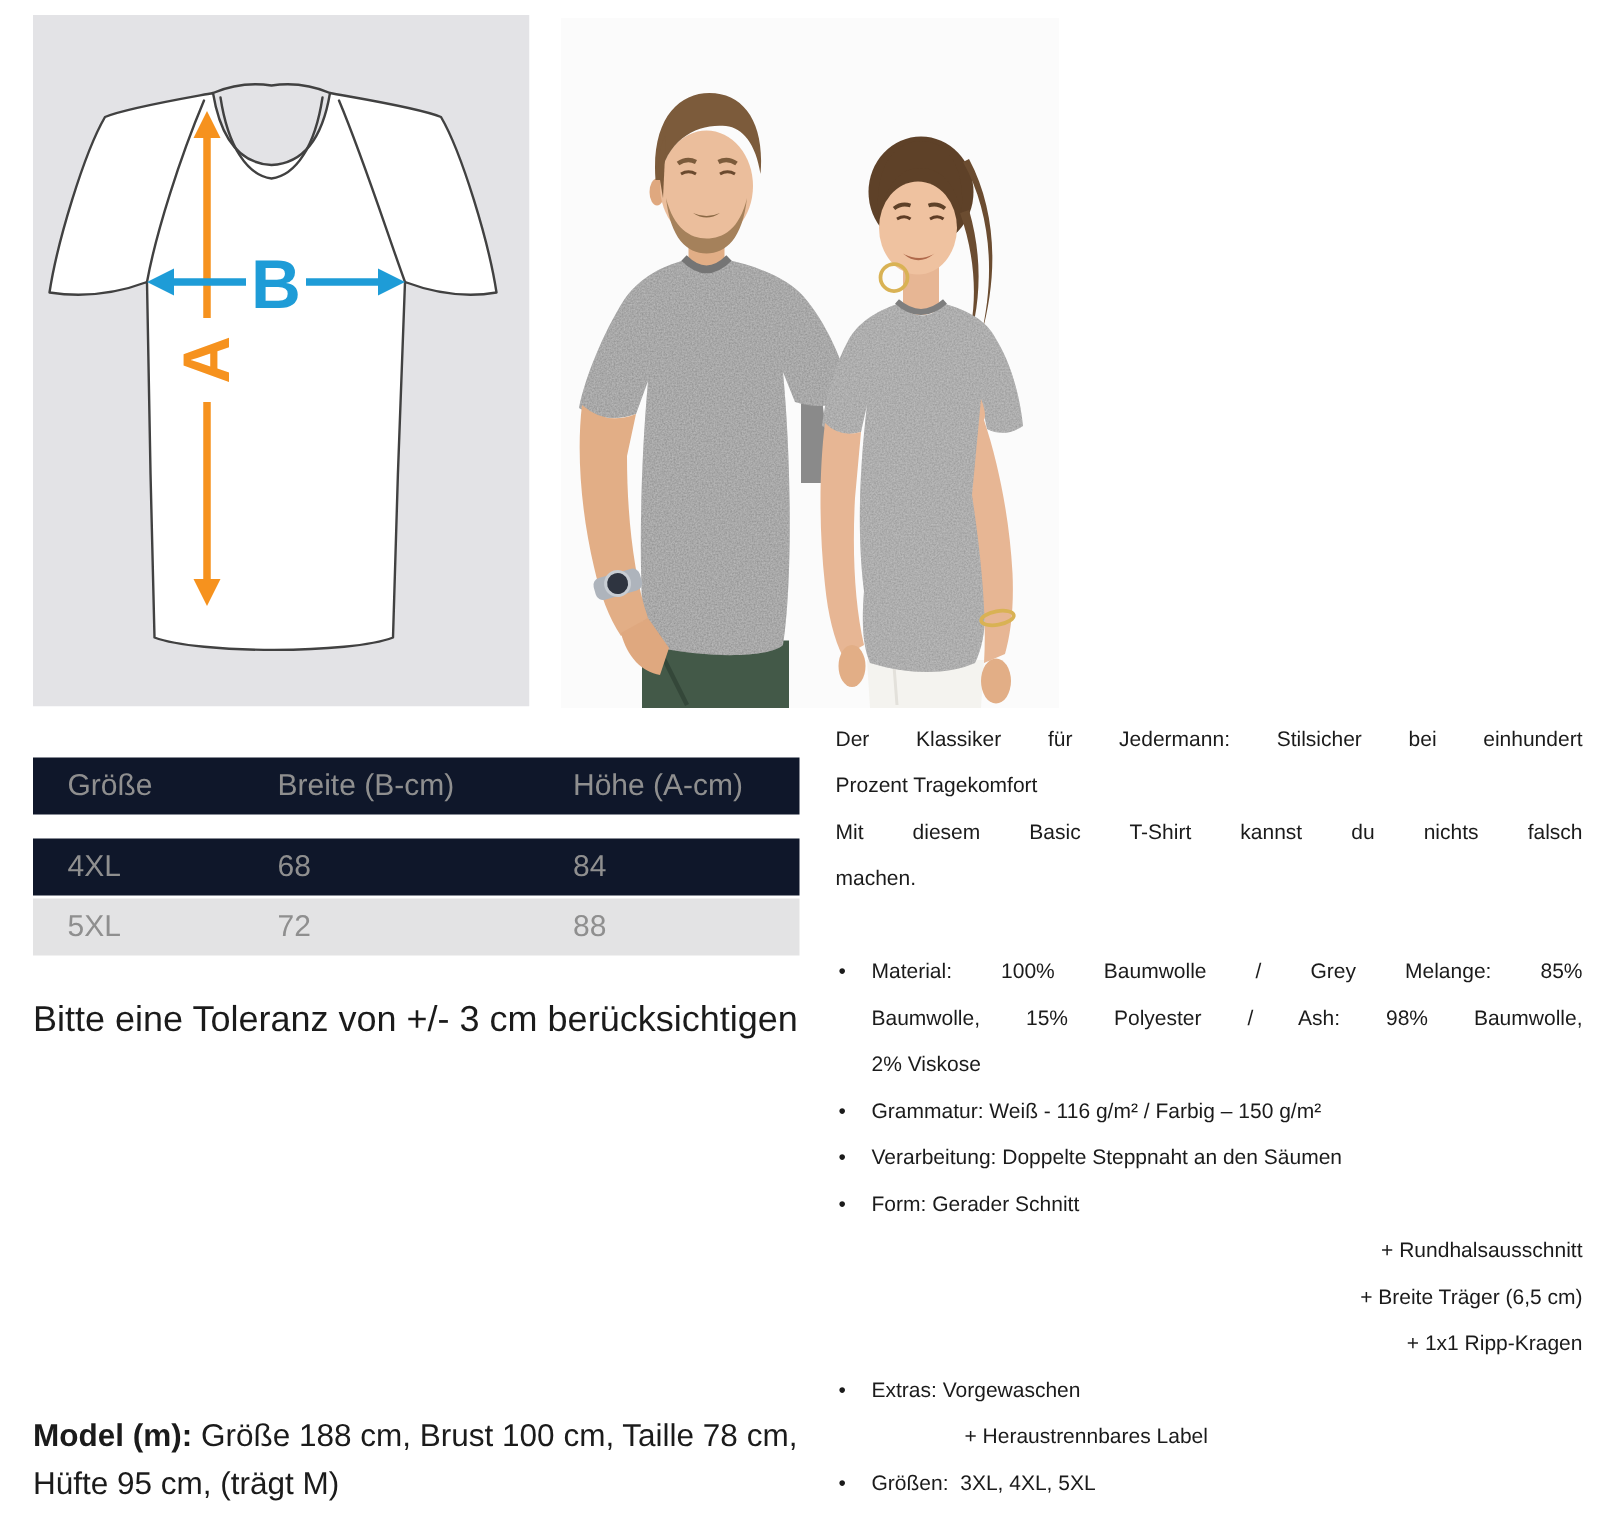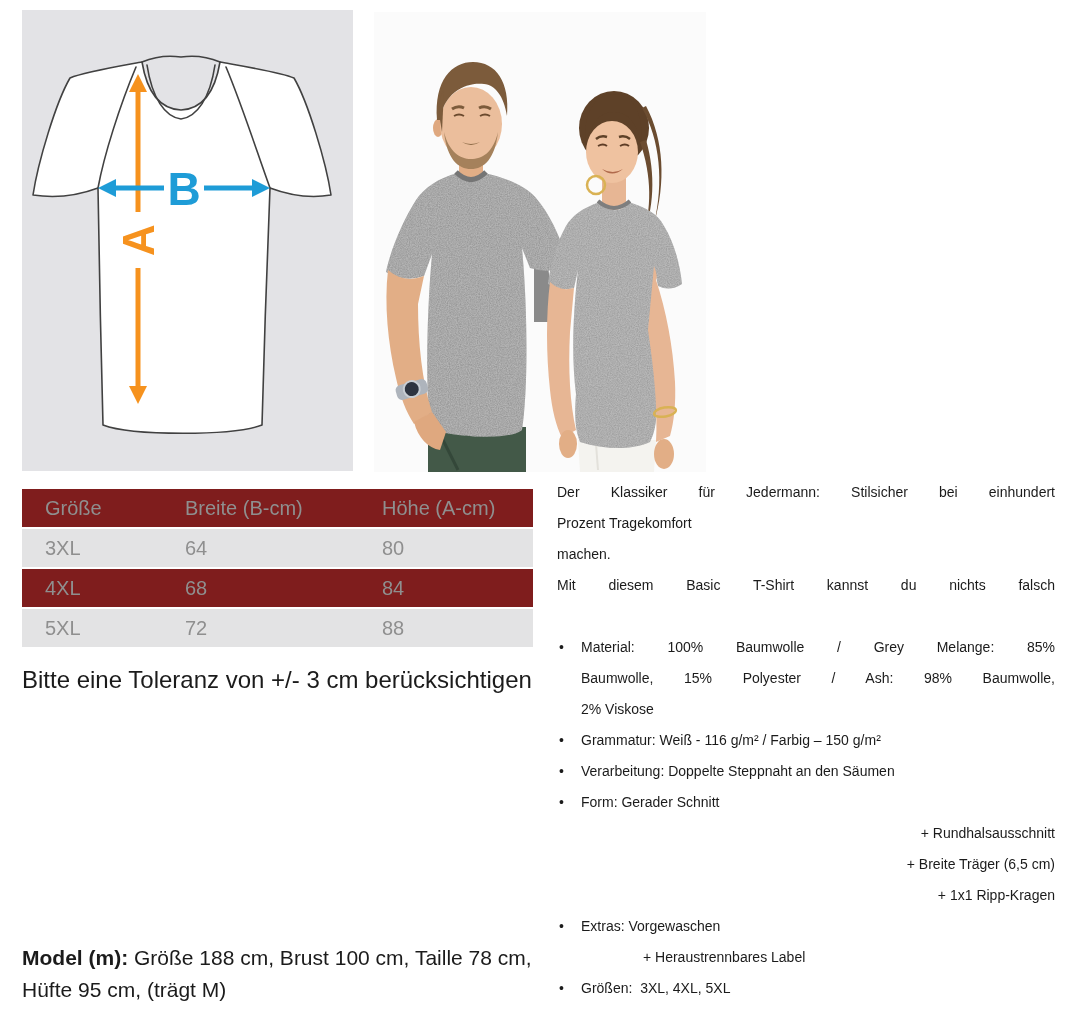--- a/index.html
+++ b/index.html
@@ -9,21 +9,21 @@
     font-family:"Liberation Sans", sans-serif;
   }
   
   .diagram-panel{position:absolute;left:22px;top:10px;width:331px;height:461px;}
   
   .photo-block{position:absolute;left:374px;top:12px;width:332px;height:460px;}
   
   .size-table{position:absolute;left:22px;top:489px;width:511px;font-size:20px;color:#8f8f8f;}
   .trow{display:grid;grid-template-columns:140px 197px 1fr;align-items:center;
         height:38px;margin-bottom:2px;background:#e3e3e4;}
-  .trow.light{background:#7f1d1d;}
+  .trow.light{background:#0f172a;margin-top:16px;}
   .tcell{padding-left:23px;white-space:pre;}
   
   .tolerance{position:absolute;left:22px;top:666px;font-size:24px;white-space:pre;}
   
   .model-info{position:absolute;left:22px;top:942px;width:522px;font-size:21px;line-height:32px;}
   .model-info b{font-weight:700;}
   
   .description{position:absolute;left:557px;top:477px;width:498px;font-size:14px;line-height:31px;}
   .line{white-space:pre;}
   .j{white-space:normal;text-align:justify;text-align-last:justify;}
@@ -172,46 +172,41 @@
     </g>
   </svg>
 </div>
 
 <div class="size-table">
   <div class="trow light">
     <div class="tcell">Größe</div>
     <div class="tcell">Breite (B-cm)</div>
     <div class="tcell">Höhe (A-cm)</div>
   </div>
-  <div class="trow">
-    <div class="tcell">3XL</div>
-    <div class="tcell">64</div>
-    <div class="tcell">80</div>
-  </div>
   <div class="trow light">
     <div class="tcell">4XL</div>
     <div class="tcell">68</div>
     <div class="tcell">84</div>
   </div>
   <div class="trow">
     <div class="tcell">5XL</div>
     <div class="tcell">72</div>
     <div class="tcell">88</div>
   </div>
 </div>
 
 <div class="tolerance">Bitte eine Toleranz von +/- 3 cm berücksichtigen</div>
 
 <div class="model-info"><b>Model (m):</b><span> Größe 188 cm, Brust 100 cm, Taille 78 cm, Hüfte 95 cm, (trägt M)</span></div>
 
 <div class="description">
   <div class="line j">Der Klassiker für Jedermann: Stilsicher bei einhundert</div>
   <div class="line">Prozent Tragekomfort</div>
+  <div class="line j">Mit diesem Basic T-Shirt kannst du nichts falsch</div>
   <div class="line">machen.</div>
-  <div class="line j">Mit diesem Basic T-Shirt kannst du nichts falsch</div>
 
   <div class="bullets">
     <div class="brow">
       <span class="bdot">•</span>
       <span class="btext">
         <span class="line j" style="display:block">Material: 100% Baumwolle / Grey Melange: 85%</span>
         <span class="line j" style="display:block">Baumwolle, 15% Polyester / Ash: 98% Baumwolle,</span>
         <span class="line" style="display:block">2% Viskose</span>
       </span>
     </div>

